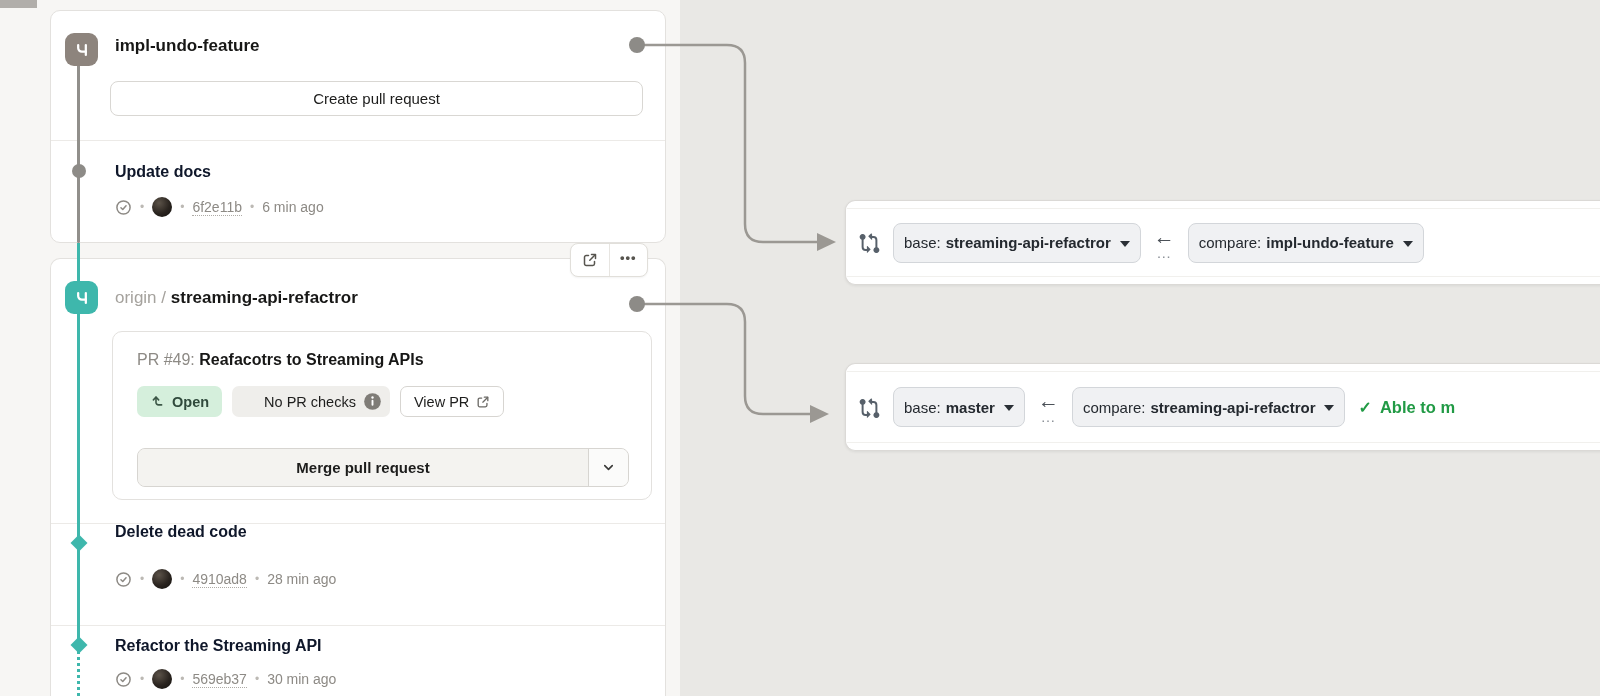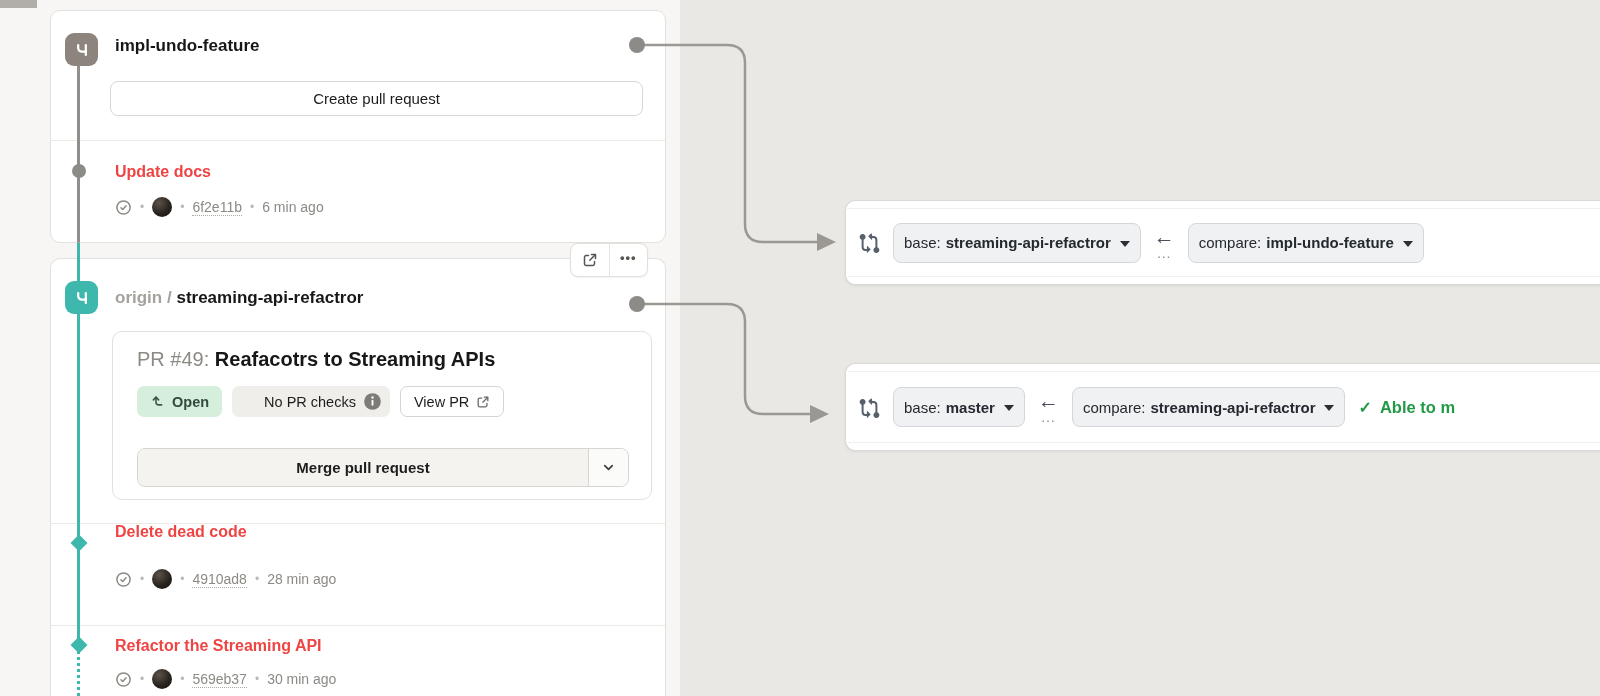--- a/index.html
+++ b/index.html
@@ -47,45 +47,45 @@
 
   
   .branch-title { font-size:17px; font-weight:700; color:#171716; line-height:22px; }
   .c1-title { left:64px; top:24px; }
   .create-pr {
     left:59px; top:70px; width:533px; height:35px;
     background:#fff; border:1px solid #d9d7d3; border-radius:8px;
     font-family:inherit; font-size:15px; font-weight:500; color:#1c1c1b;
     display:flex; align-items:center; justify-content:center; cursor:pointer;
   }
-  .commit-title { font-size:16px; font-weight:600; color:#ef4444; line-height:21px; }
+  .commit-title { font-size:16px; font-weight:600; color:#0f172a; line-height:21px; }
   .meta-row { display:flex; align-items:center; gap:8px; font-size:14px; color:#8d8a85; }
   .meta-sep { color:#bcb9b4; font-size:12px; }
   .avatar {
     width:20px; height:20px; border-radius:50%;
     background:radial-gradient(circle at 35% 30%, #5c5349 0%, #2a241f 55%, #12100d 100%);
   }
   .hash-link { color:#8d8a85; text-decoration:none; border-bottom:1.5px dotted #aeaba6; line-height:16px; cursor:pointer; }
 
   
   .c2-header { left:64px; top:28px; line-height:22px; font-size:17px; white-space:nowrap; }
-  .remote-name, .path-sep { color:#a5a29d; font-weight:700; }
+  .remote-name, .path-sep { color:#a5a29d; font-weight:400; }
   .actions-group {
     left:570px; top:243px; width:78px; height:34px; z-index:3;
     background:#fff; border:1px solid #e1dfda; border-radius:8px;
     box-shadow:0 1px 2px rgba(0,0,0,.05);
     display:flex; align-items:stretch;
   }
   .actions-group .act { flex:1; display:flex; align-items:center; justify-content:center; cursor:pointer; background:none; border:none; }
   .actions-group .act + .act { border-left:1px solid #e7e5e1; }
   .ellipsis-txt { color:#57554f; font-size:13px; letter-spacing:1px; font-weight:700; line-height:1; padding-bottom:6px;}
 
   
   .pr-card { left:61px; top:72px; width:540px; height:169px; border:1px solid #e3e1de; border-radius:10px; background:#fff; }
-  .pr-line { left:24px; top:17px; font-size:20px; line-height:21px; white-space:nowrap; }
+  .pr-line { left:24px; top:17px; font-size:16px; line-height:21px; white-space:nowrap; }
   .pr-num { color:#8d8a85; }
   .pr-title { color:#171716; font-weight:700; }
   .badges { left:24px; top:54px; display:flex; align-items:center; gap:10px; height:31px; }
   .badge {
     display:flex; align-items:center; gap:7px; height:31px;
     padding:0 13px; border-radius:7px; font-size:14.5px;
   }
   .badge-open { background:#d5efdc; color:#304a3c; font-weight:600; }
   .badge-checks { background:#efeeeb; color:#1d1d1c; font-weight:500; padding-right:8px;padding-left:32px;}
   .badge-view { background:#fff; border:1px solid #d7d5d1; color:#1d1d1c; font-weight:500; cursor:pointer; font-family:inherit;}

